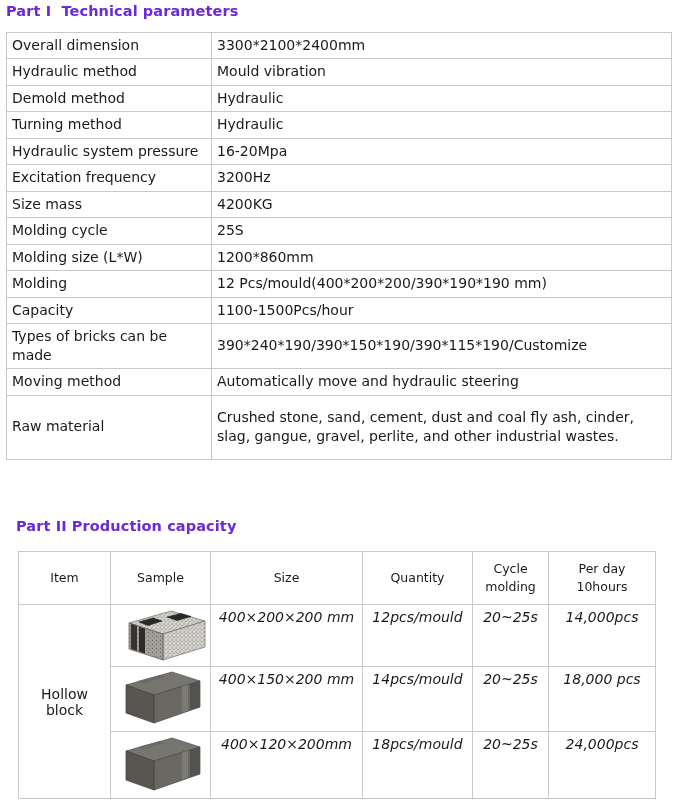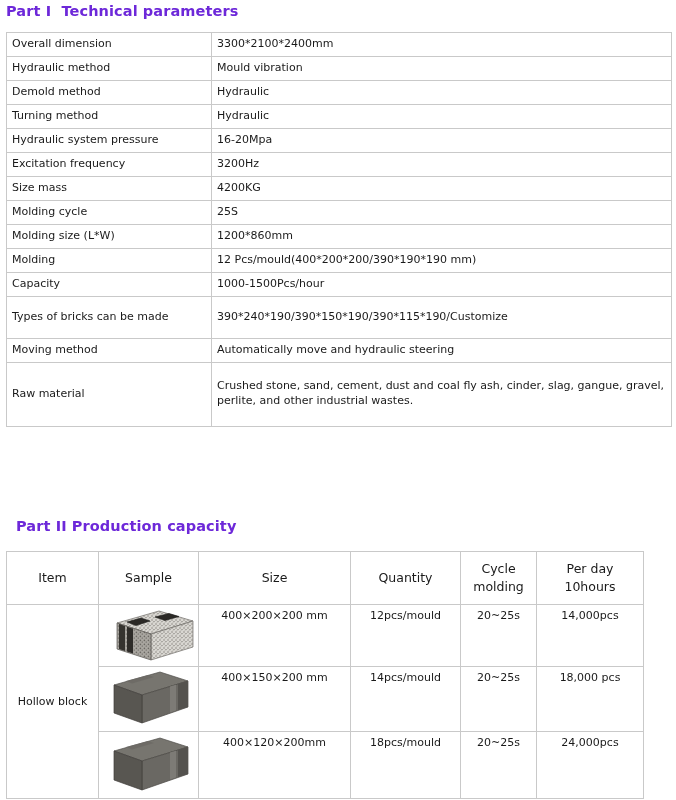--- a/index.html
+++ b/index.html
@@ -31,21 +31,21 @@
 
   
   table {
     border-collapse: collapse;
     table-layout: fixed;
     background: #ffffff;
   }
   table td, table th {
     border: 1px solid #c9c9c9;
     font-weight: normal;
-    font-size: 11px;
+    font-size: 14px;
     color: #1a1a1a;
     background: #ffffff;
   }
 
   
   #table-technical-parameters {
     position: absolute;
     left: 6px;
     top: 32px;
     width: 649px;
@@ -55,21 +55,21 @@
     vertical-align: middle;
     line-height: 1.32;
   }
   #table-technical-parameters td.param-label { width: 194px; }
   #table-technical-parameters td.param-value { width: 449px; }
   #table-technical-parameters tr { height: 24px; }
 
   
   #table-production-capacity {
     position: absolute;
-    left: 6px;
+    left: 18px;
     top: 551px;
     width: 528px;
     border-radius: 23px;
   }
   #table-production-capacity th,
   #table-production-capacity td {
     padding: 2px 4px;
     text-align: center;
     vertical-align: top;
   }
@@ -91,21 +91,21 @@
   .col-sample  { width: 100px; }
   .col-size    { width: 152px; }
   .col-qty     { width: 110px; }
   .col-cycle   { width: 76px; }
   .col-perday  { width: 107px; }
 
   .cap-row-1 { height: 62px; }
   .cap-row-2 { height: 65px; }
   .cap-row-3 { height: 67px; }
 
-  .cell-text-top { padding-top: 4px !important; }
+  .cell-text-top { padding-top: 4px !important; font-style: italic; }
 
   
   .brick-wrap {
     width: 100%;
     height: 100%;
     display: flex;
     align-items: flex-start;
     justify-content: center;
     padding-top: 2px;
     box-sizing: border-box;
@@ -156,21 +156,21 @@
       <tr>
         <td class="param-label">Molding size (L*W)</td>
         <td class="param-value">1200*860mm</td>
       </tr>
       <tr>
         <td class="param-label">Molding</td>
         <td class="param-value">12 Pcs/mould(400*200*200/390*190*190 mm)</td>
       </tr>
       <tr>
         <td class="param-label">Capacity</td>
-        <td class="param-value">1000-1500Pcs/hour</td>
+        <td class="param-value">1100-1500Pcs/hour</td>
       </tr>
       <tr style="height:42px">
         <td class="param-label">Types of bricks can be made</td>
         <td class="param-value">390*240*190/390*150*190/390*115*190/Customize</td>
       </tr>
       <tr>
         <td class="param-label">Moving method</td>
         <td class="param-value">Automatically move and hydraulic steering</td>
       </tr>
       <tr style="height:64px">

